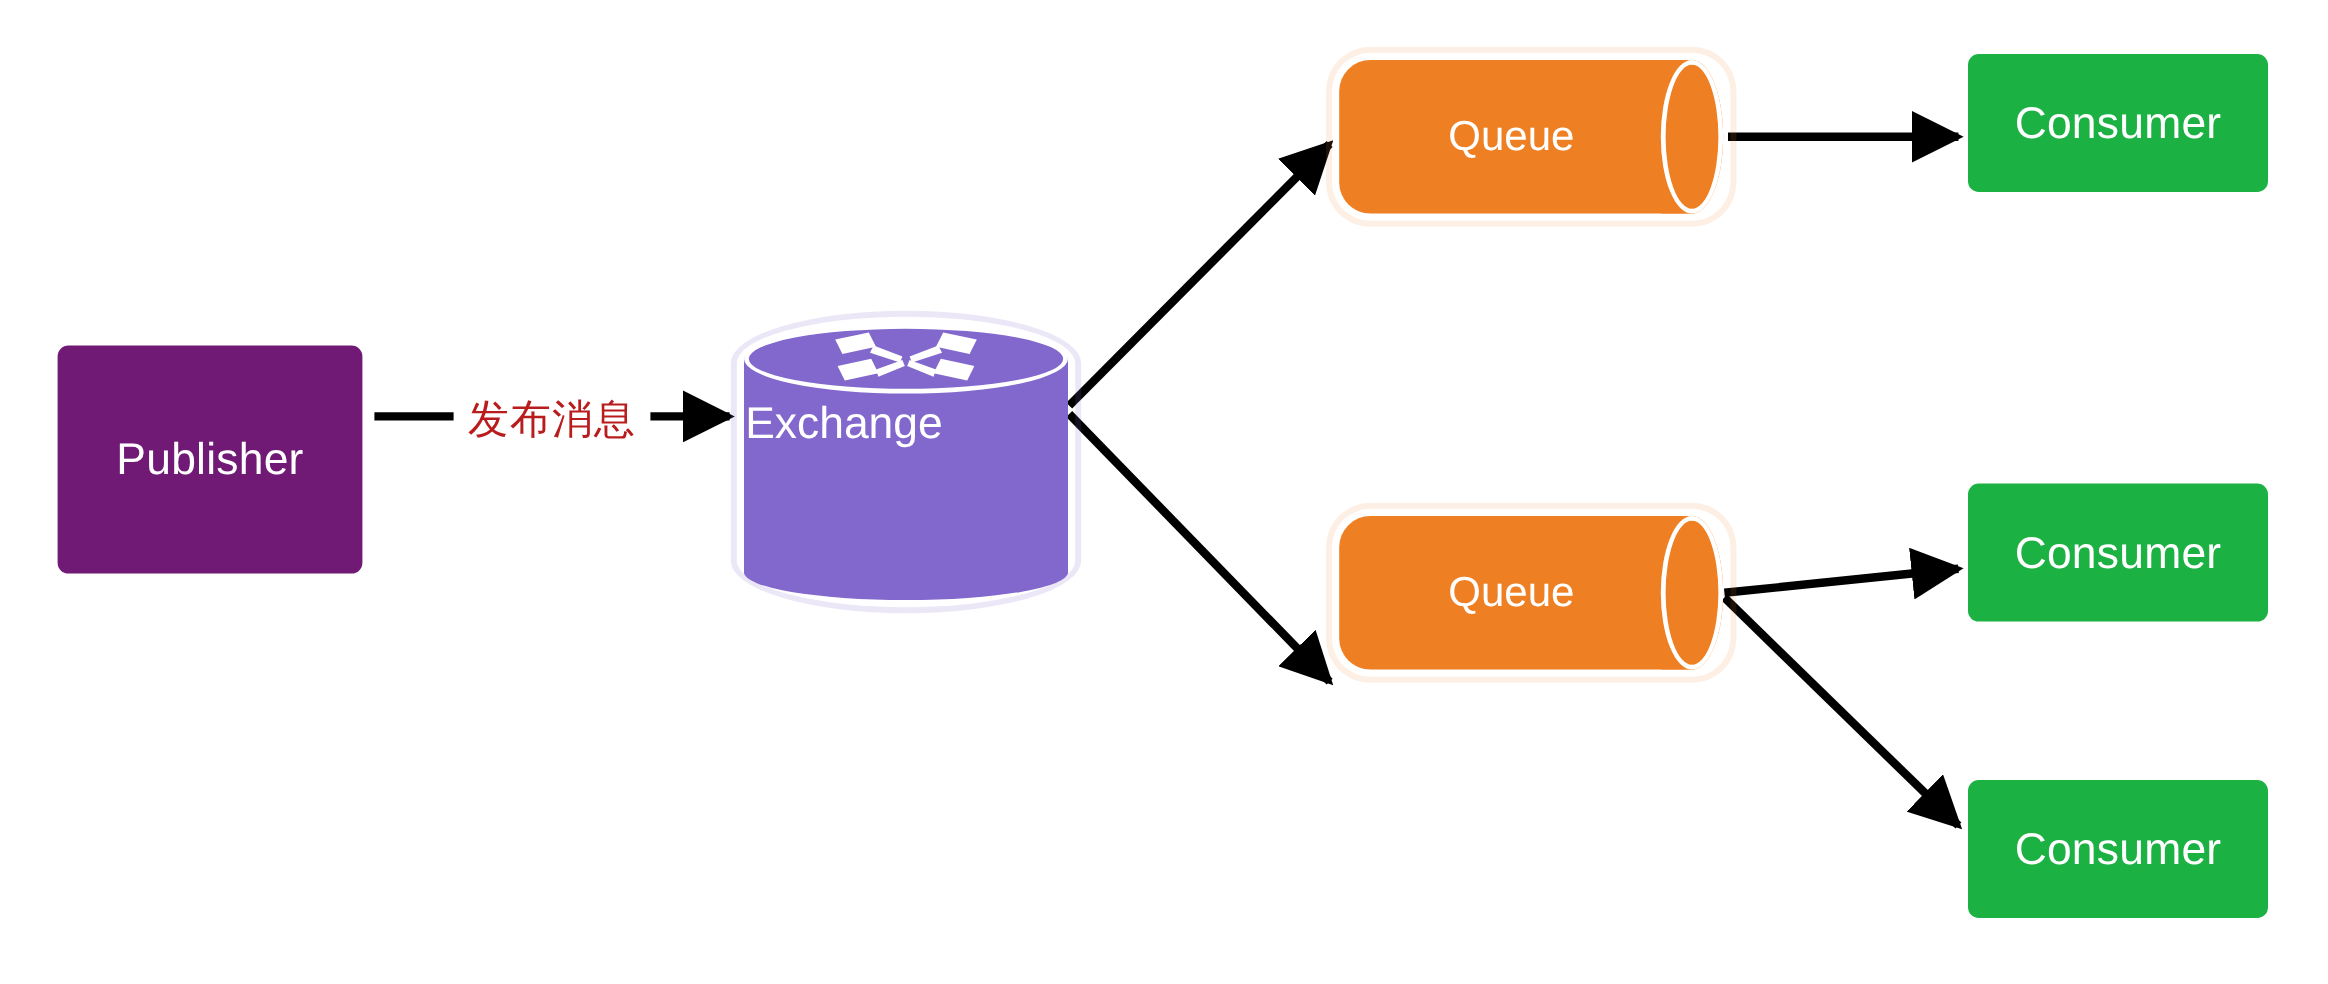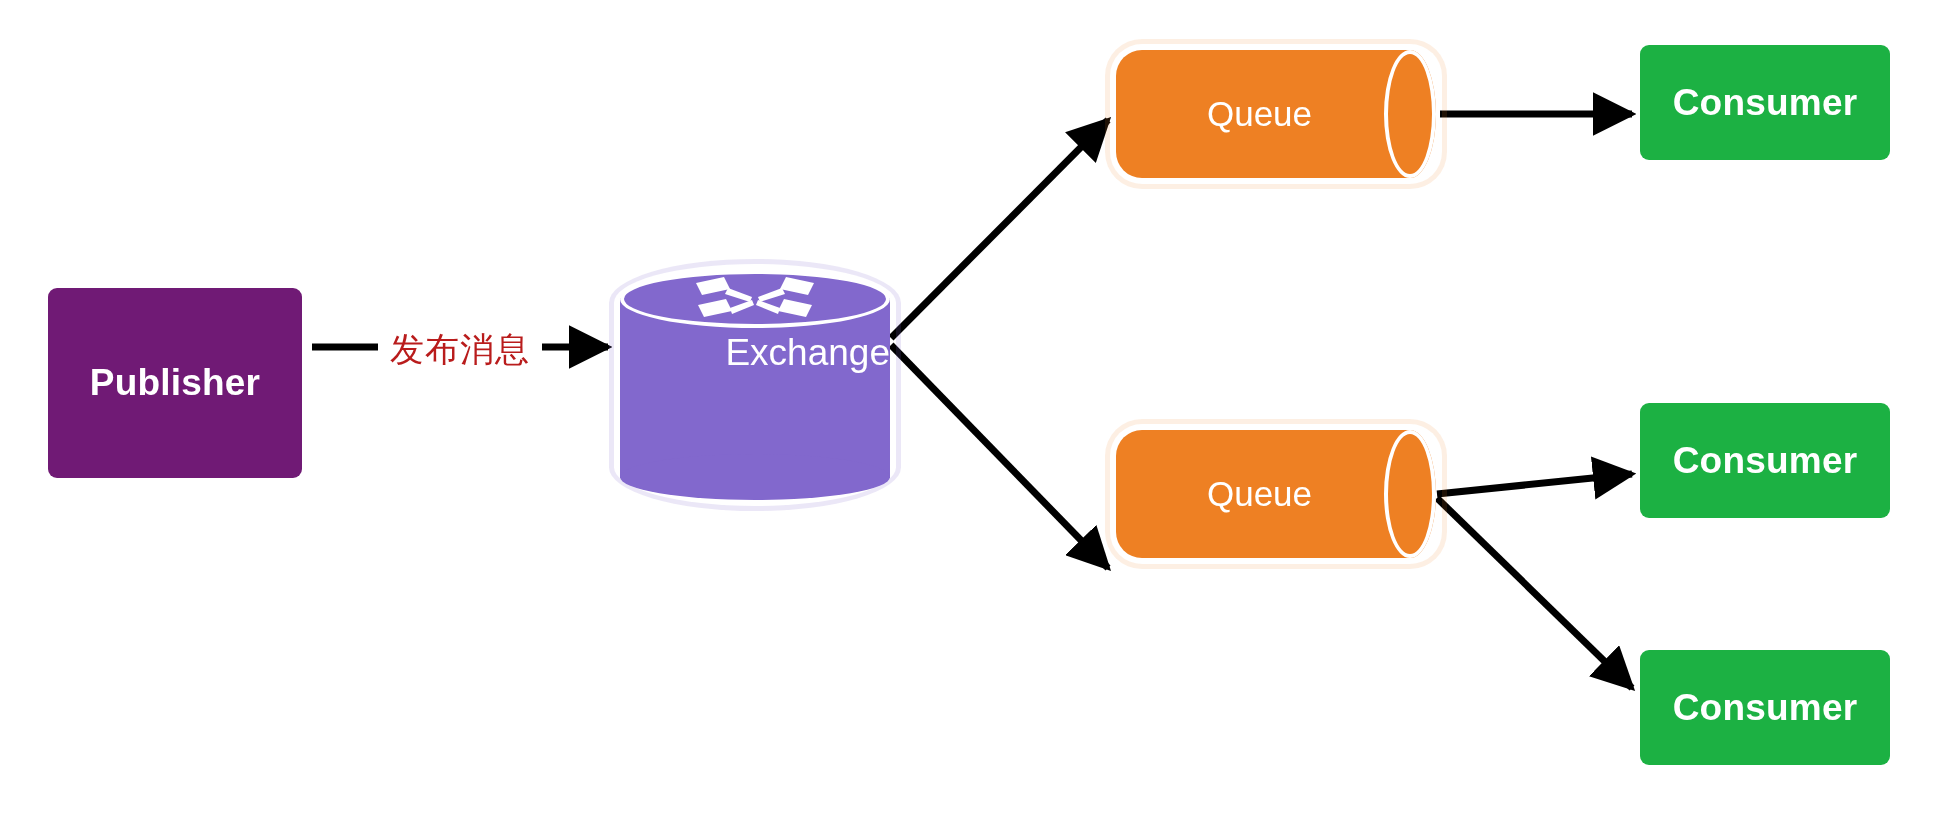--- a/index.html
+++ b/index.html
@@ -29,21 +29,21 @@
 
   
   .node-box {
     position: absolute;
     display: flex;
     align-items: center;
     justify-content: center;
     border-radius: 9px;
     color: #ffffff;
     font-size: 37px;
-    font-weight: 700;
+    font-weight: 400;
     letter-spacing: .2px;
     white-space: nowrap;
     box-sizing: border-box;
   }
   .node-box .node-label { pointer-events: none; }
 
   
   .exchange {
     position: absolute;
     box-sizing: border-box;
@@ -88,21 +88,21 @@
     left: 50%;
     top: 2px;
     transform: translateX(-50%);
     width: 150px;
     height: 58px;
   }
   .exchange .node-label {
     position: absolute;
     left: 1px; right: 0;
     top: 62px;
-    text-align: right;
+    text-align: left;
     color: #ffffff;
     font-size: 37px;
     white-space: nowrap;
   }
 
   
   .queue {
     position: absolute;
     box-sizing: border-box;
   }

